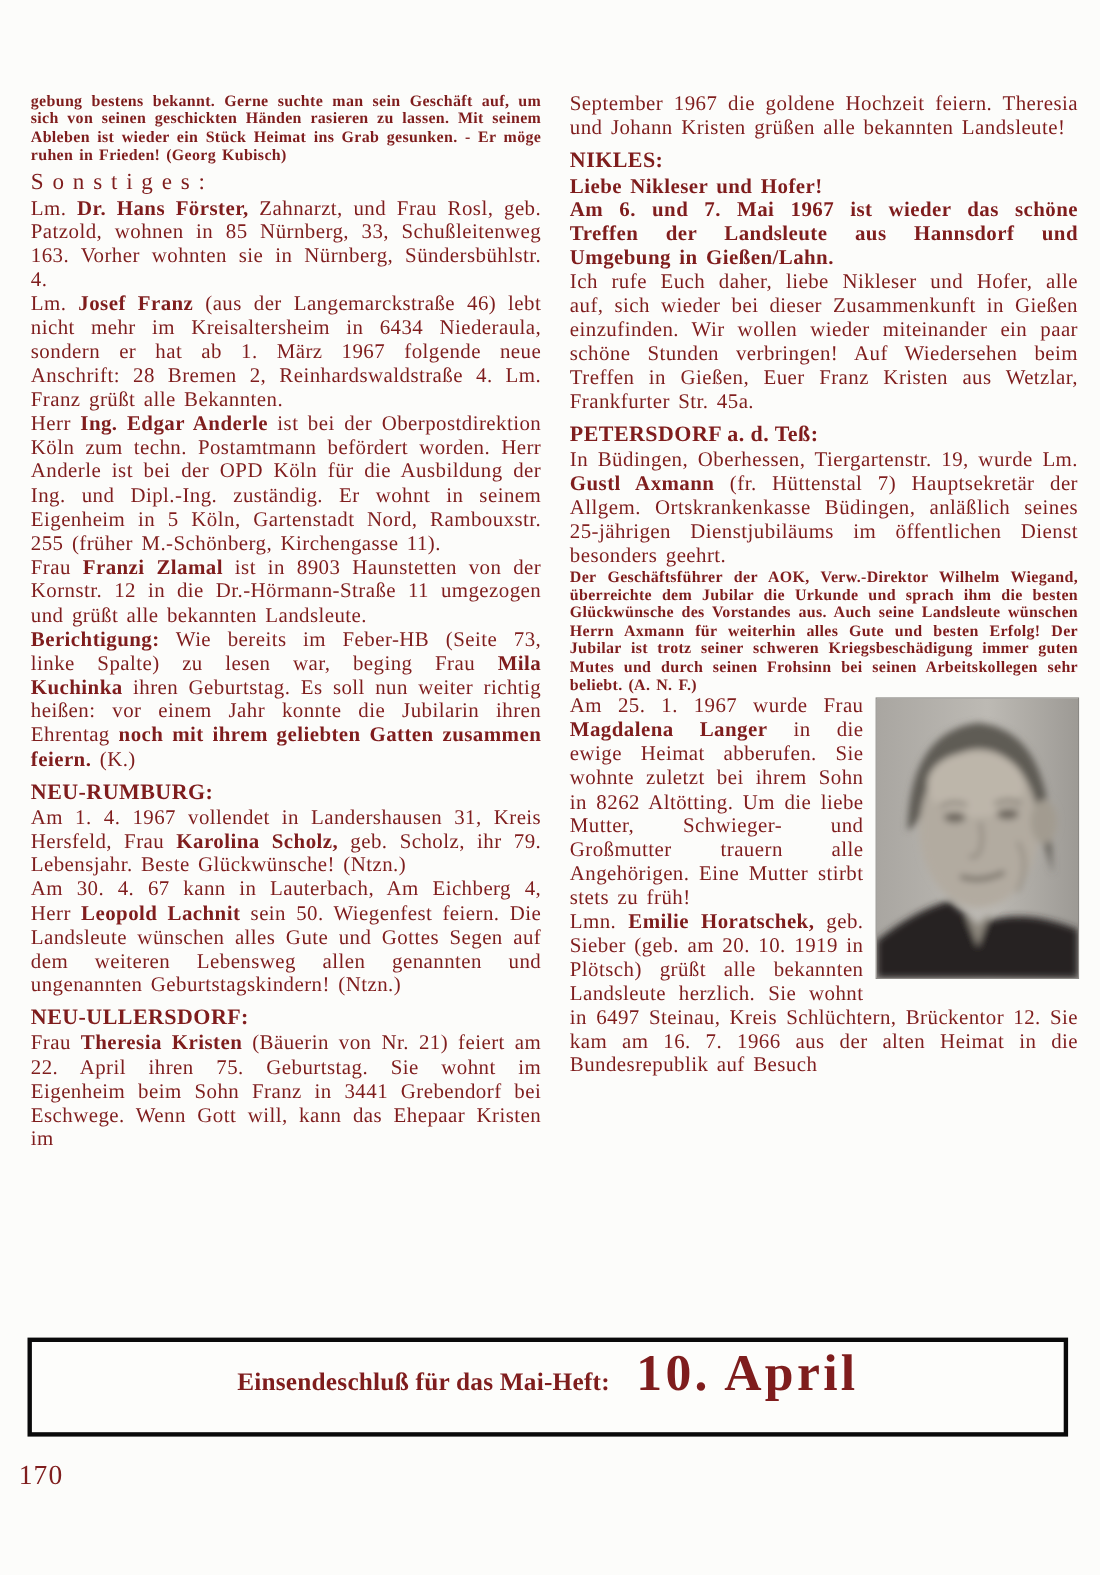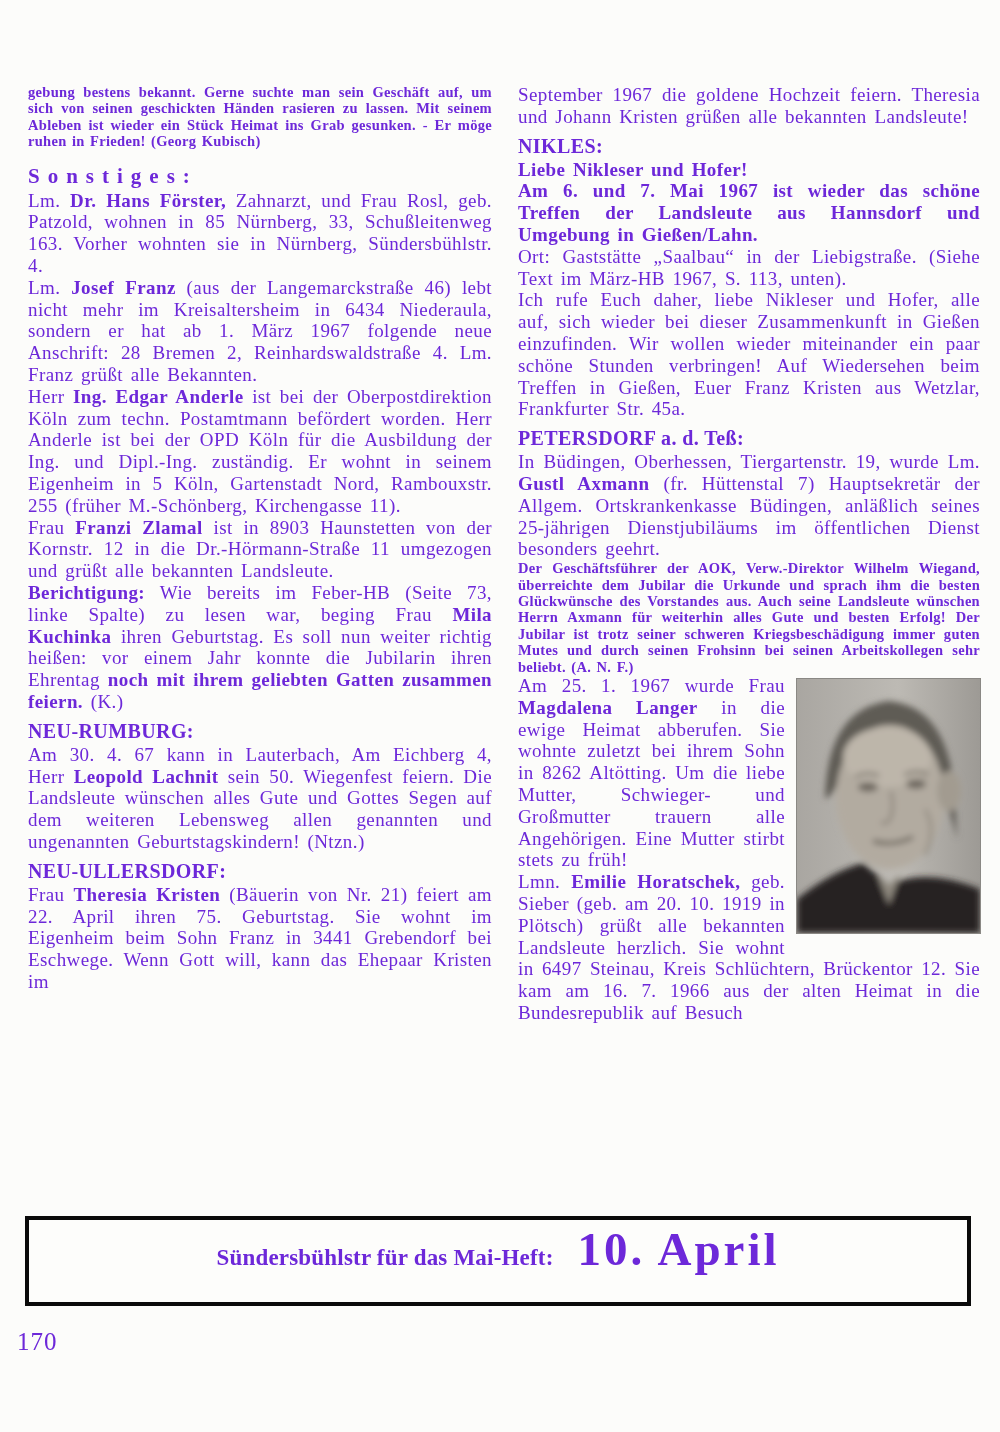--- a/index.html
+++ b/index.html
@@ -1,38 +1,38 @@
 <!DOCTYPE html>
 <html lang="de"><head>
 <meta charset="utf-8">
 <title>Document</title>
 <style>
   html,body{margin:0;padding:0;background:#e8e8e6;}
   .page{
     position:relative;width:1000px;height:1432px;margin:0 auto;
-    background:#fcfcfa;color:#6d28d9;
+    background:#fcfcfa;color:#7f1d1d;
     font-family:"Liberation Serif", serif;overflow:hidden;
   }
   .cols{position:absolute;top:84px;left:28px;display:flex;gap:26px;}
   .col{width:464px;}
   .col.right{width:462px;}
   .p{
     font-size:19px;line-height:21.8px;text-align:justify;
     letter-spacing:0.4px;word-spacing:2.5px;margin:0;
   }
   .p-small{
     font-size:14.5px;line-height:16.4px;font-weight:700;text-align:justify;
     letter-spacing:0.3px;word-spacing:1.5px;margin:0;
   }
   .h{
     font-size:20px;font-weight:700;line-height:25px;margin-top:6px;clear:both;
     letter-spacing:0.4px;
   }
   .h-spaced{
-    font-size:21px;font-weight:700;line-height:27px;letter-spacing:8px;margin-top:13px;
+    font-size:21px;font-weight:400;line-height:27px;letter-spacing:8px;margin-top:2px;
   }
   .b{font-weight:700;}
   .photo{
     float:right;width:183px;height:254px;margin:4px 0 6px 12px;
     background:#b5b2ad;outline:1px solid #8a8884;
   }
   .photo svg{display:block;width:100%;height:100%;}
   .notice{
     position:absolute;left:25px;top:1216px;width:938px;height:82px;
     border:4px solid #0a0a0a;background:#fdfdfb;
@@ -53,30 +53,30 @@
   <div class="cols">
     <div class="col left" id="col-left">
         <div class="p-small"><span>gebung bestens bekannt. Gerne suchte man sein Geschäft auf, um sich von seinen geschickten Händen rasieren zu lassen. Mit seinem Ableben ist wieder ein Stück Heimat ins Grab gesunken. - Er möge ruhen in Frieden! (Georg Kubisch)</span></div>
         <div class="h-spaced"><span>Sonstiges:</span></div>
         <div class="p"><span>Lm. </span><span class="b">Dr. Hans Förster,</span><span> Zahnarzt, und Frau Rosl, geb. Patzold, wohnen in 85 Nürnberg, 33, Schußleitenweg 163. Vorher wohnten sie in Nürnberg, Sündersbühlstr. 4.</span></div>
         <div class="p"><span>Lm. </span><span class="b">Josef Franz</span><span> (aus der Langemarckstraße 46) lebt nicht mehr im Kreisaltersheim in 6434 Niederaula, sondern er hat ab 1. März 1967 folgende neue Anschrift: 28 Bremen 2, Reinhardswaldstraße 4. Lm. Franz grüßt alle Bekannten.</span></div>
         <div class="p"><span>Herr </span><span class="b">Ing. Edgar Anderle</span><span> ist bei der Oberpostdirektion Köln zum techn. Postamtmann befördert worden. Herr Anderle ist bei der OPD Köln für die Ausbildung der Ing. und Dipl.-Ing. zuständig. Er wohnt in seinem Eigenheim in 5 Köln, Gartenstadt Nord, Rambouxstr. 255 (früher M.-Schönberg, Kirchengasse 11).</span></div>
         <div class="p"><span>Frau </span><span class="b">Franzi Zlamal</span><span> ist in 8903 Haunstetten von der Kornstr. 12 in die Dr.-Hörmann-Straße 11 umgezogen und grüßt alle bekannten Landsleute.</span></div>
         <div class="p"><span class="b">Berichtigung:</span><span> Wie bereits im Feber-HB (Seite 73, linke Spalte) zu lesen war, beging Frau </span><span class="b">Mila Kuchinka</span><span> ihren Geburtstag. Es soll nun weiter richtig heißen: vor einem Jahr konnte die Jubilarin ihren Ehrentag </span><span class="b">noch mit ihrem geliebten Gatten zusammen feiern.</span><span> (K.)</span></div>
         <div class="h"><span>NEU-RUMBURG:</span></div>
+        <div class="p"><span>Am 1. 4. 1967 vollendet in Landershausen 31, Kreis Hersfeld, Frau </span><span class="b">Karolina Scholz,</span><span> geb. Scholz, ihr 79. Lebensjahr. Beste Glückwünsche! (Ntzn.)</span></div>
         <div class="p"><span>Am 30. 4. 67 kann in Lauterbach, Am Eichberg 4, Herr </span><span class="b">Leopold Lachnit</span><span> sein 50. Wiegenfest feiern. Die Landsleute wünschen alles Gute und Gottes Segen auf dem weiteren Lebensweg allen genannten und ungenannten Geburtstagskindern! (Ntzn.)</span></div>
         <div class="h"><span>NEU-ULLERSDORF:</span></div>
         <div class="p"><span>Frau </span><span class="b">Theresia Kristen</span><span> (Bäuerin von Nr. 21) feiert am 22. April ihren 75. Geburtstag. Sie wohnt im Eigenheim beim Sohn Franz in 3441 Grebendorf bei Eschwege. Wenn Gott will, kann das Ehepaar Kristen im</span></div>
       </div>
     <div class="col right" id="col-right">
         <div class="p"><span>September 1967 die goldene Hochzeit feiern. Theresia und Johann Kristen grüßen alle bekannten Landsleute!</span></div>
         <div class="h"><span>NIKLES:</span></div>
         <div class="p"><span class="b">Liebe Nikleser und Hofer!</span></div>
         <div class="p"><span class="b">Am 6. und 7. Mai 1967 ist wieder das schöne Treffen der Landsleute aus Hannsdorf und Umgebung in Gießen/Lahn.</span></div>
-        <div class="p"><span>Ort: Gaststätte „Saalbau“ in der Liebigstraße. (Siehe Text im März-HB 1967, S. 113, unten).</span></div>
         <div class="p"><span>Ich rufe Euch daher, liebe Nikleser und Hofer, alle auf, sich wieder bei dieser Zusammenkunft in Gießen einzufinden. Wir wollen wieder miteinander ein paar schöne Stunden verbringen! Auf Wiedersehen beim Treffen in Gießen, Euer Franz Kristen aus Wetzlar, Frankfurter Str. 45a.</span></div>
         <div class="h"><span>PETERSDORF a. d. Teß:</span></div>
         <div class="p"><span>In Büdingen, Oberhessen, Tiergartenstr. 19, wurde Lm. </span><span class="b">Gustl Axmann</span><span> (fr. Hüttenstal 7) Hauptsekretär der Allgem. Ortskrankenkasse Büdingen, anläßlich seines 25-jährigen Dienstjubiläums im öffentlichen Dienst besonders geehrt.</span></div>
         <div class="p-small"><span>Der Geschäftsführer der AOK, Verw.-Direktor Wilhelm Wiegand, überreichte dem Jubilar die Urkunde und sprach ihm die besten Glückwünsche des Vorstandes aus. Auch seine Landsleute wünschen Herrn Axmann für weiterhin alles Gute und besten Erfolg! Der Jubilar ist trotz seiner schweren Kriegsbeschädigung immer guten Mutes und durch seinen Frohsinn bei seinen Arbeitskollegen sehr beliebt. (A. N. F.)</span></div>
         <div class="p"><div class="photo">
     <svg viewBox="0 0 183 254" xmlns="http://www.w3.org/2000/svg">
       <defs>
         <linearGradient id="bgG" x1="0" y1="0" x2="1" y2="0">
           <stop offset="0" stop-color="#a9a6a1"></stop>
           <stop offset="0.55" stop-color="#bdbab4"></stop>
@@ -103,19 +103,19 @@
         <path d="M80,196 L92,206 L104,194 L92,226 Z" fill="#8e887e"></path>
       </g>
     </svg>
   </div><span>Am 25. 1. 1967 wurde Frau </span><span class="b">Magdalena Langer</span><span> in die ewige Heimat abberufen. Sie wohnte zuletzt bei ihrem Sohn in 8262 Altötting. Um die liebe Mutter, Schwieger- und Großmutter trauern alle Angehörigen. Eine Mutter stirbt stets zu früh!</span></div>
         <div class="p"><span>Lmn. </span><span class="b">Emilie Horatschek,</span><span> geb. Sieber (geb. am 20. 10. 1919 in Plötsch) grüßt alle bekannten Landsleute herzlich. Sie wohnt in 6497 Steinau, Kreis Schlüchtern, Brückentor 12. Sie kam am 16. 7. 1966 aus der alten Heimat in die Bundesrepublik auf Besuch</span></div>
       </div>
   </div>
 
   <div class="notice">
     <div class="notice-line1">
-      <span class="notice-label">Sündersbühlstr für das Mai-Heft:</span>
+      <span class="notice-label">Einsendeschluß für das Mai-Heft:</span>
       <span class="notice-date">10. April</span>
     </div>
   </div>
 
   <div class="pagenum">170</div>
 </div>
 
 </body></html>

